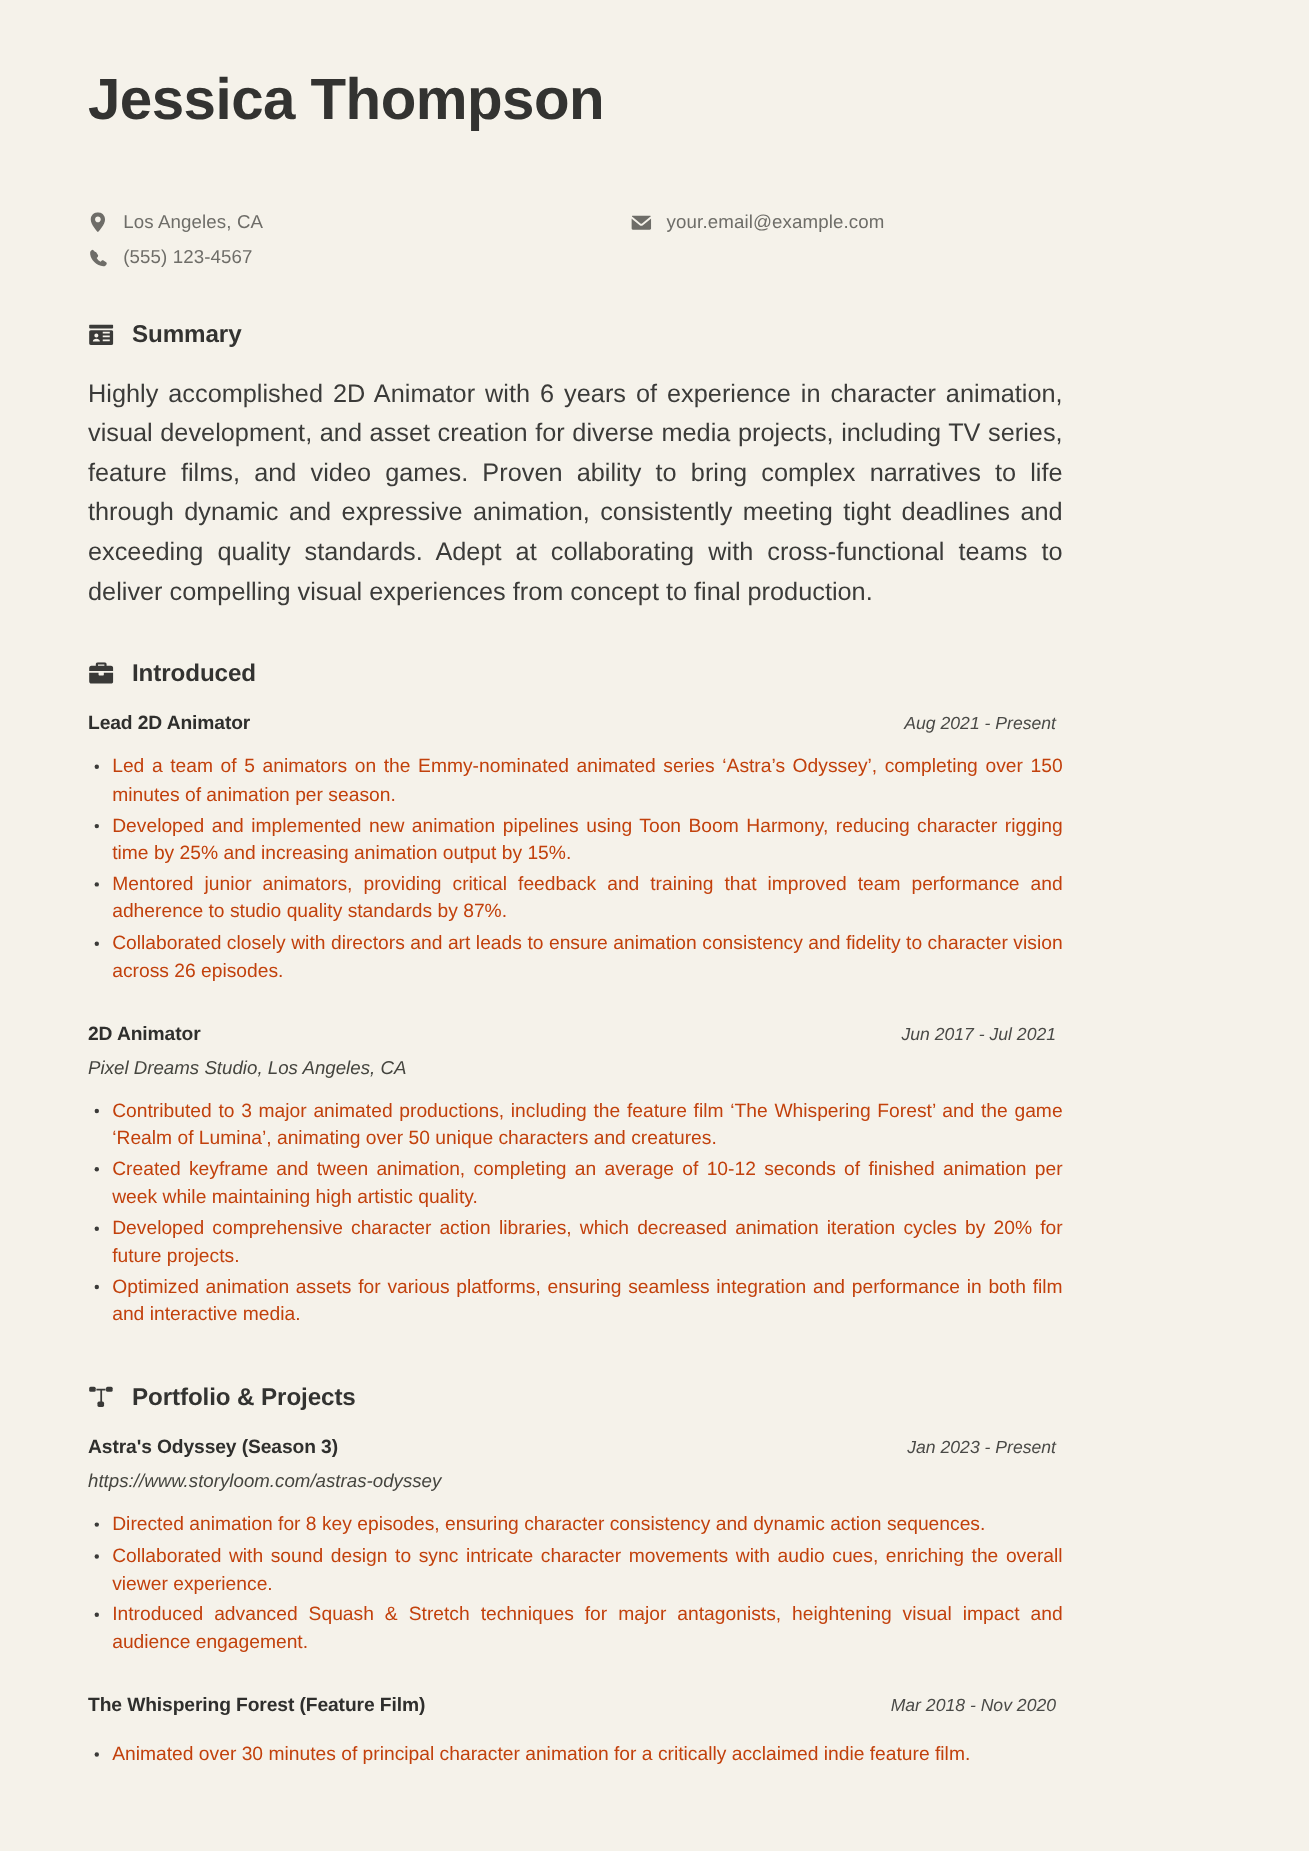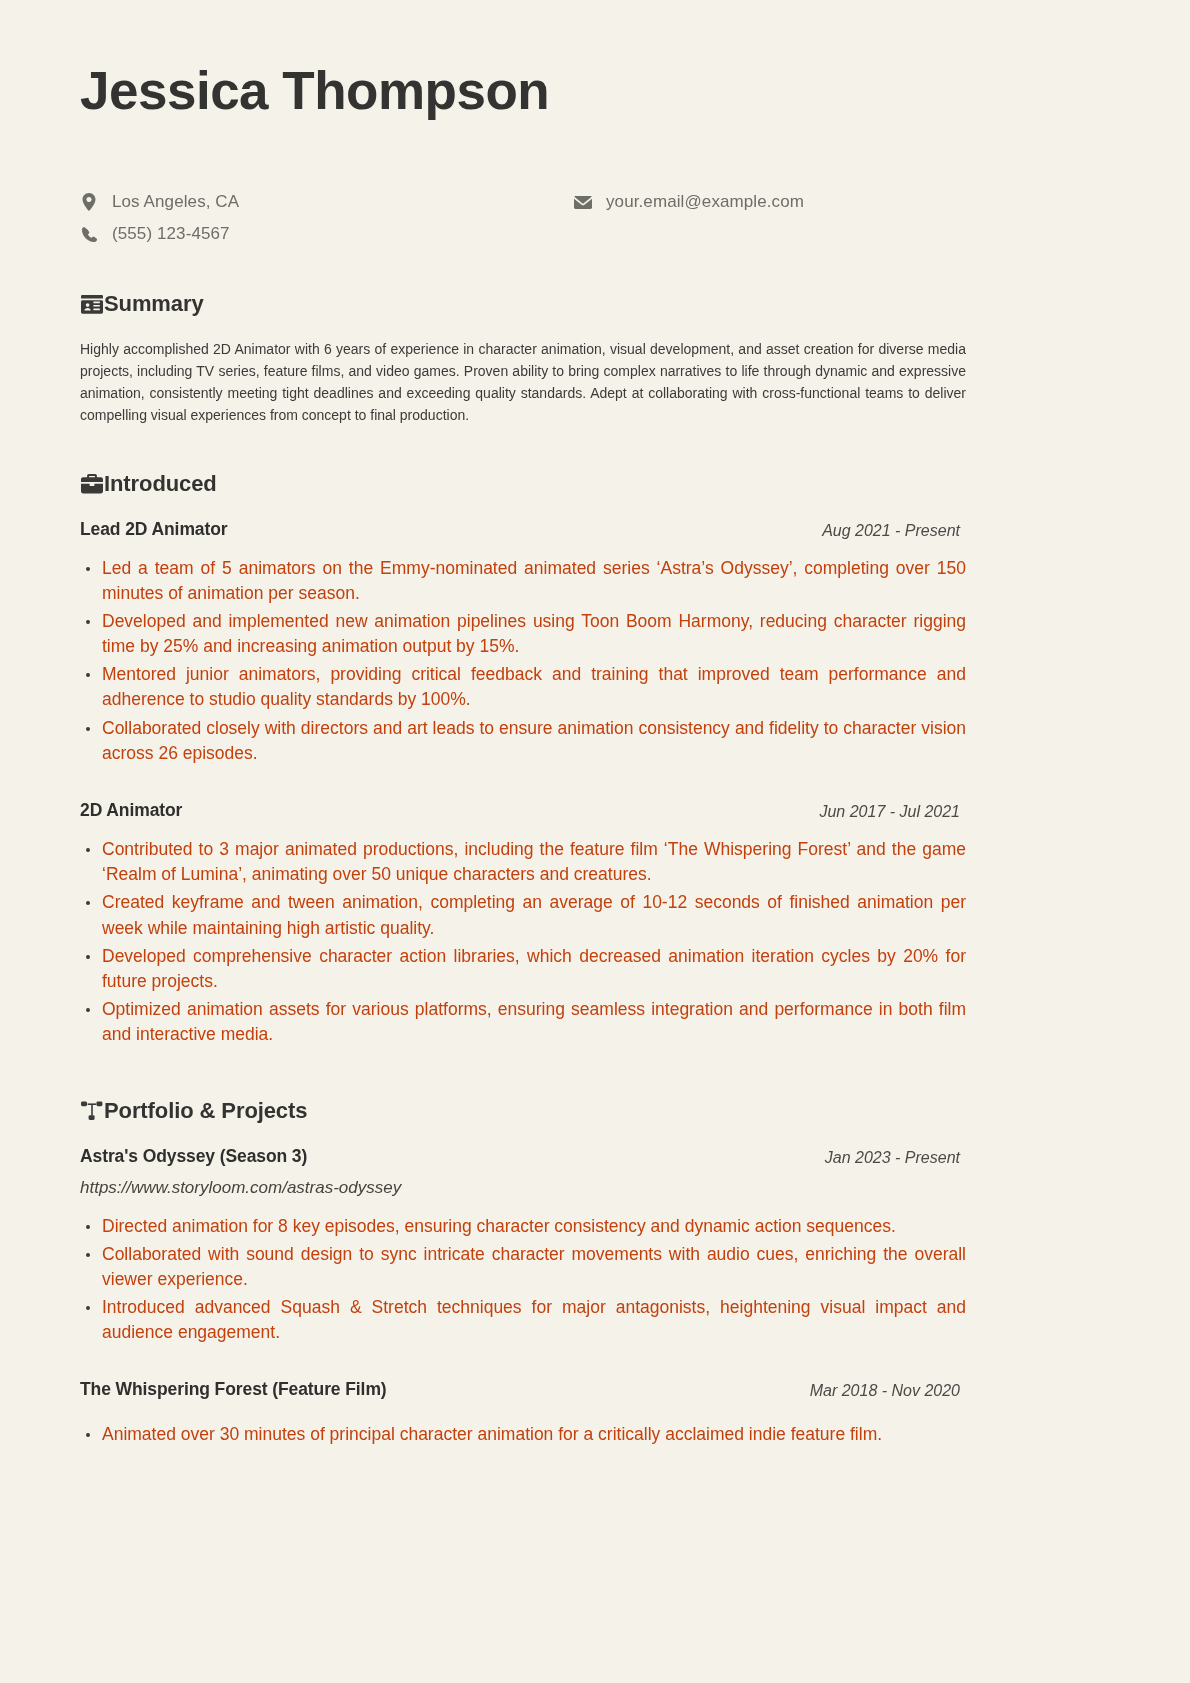--- a/index.html
+++ b/index.html
@@ -61,41 +61,42 @@
     font-size: 17px;
     color: #6e6d68;
     letter-spacing: 0.1px;
   }
 
   
   .section { margin-top: 44px; }
   .section-head {
     display: flex;
     align-items: center;
+    gap: 16px;
     margin-bottom: 22px;
   }
   .section-head .sico {
     width: 24px;
     height: 24px;
     display: inline-flex;
     align-items: center;
     justify-content: center;
     color: #3a3a38;
     flex: 0 0 24px;
   }
   .section-title {
     font-size: 22px;
     font-weight: 700;
     color: #333331;
     letter-spacing: -0.1px;
   }
 
   
   .summary-text {
-    font-size: 14px;
+    font-size: 23px;
     line-height: 1.56;
     color: #3b3b39;
     text-align: justify;
     max-width: 945px;
     hyphens: auto;
   }
 
   
   .entry { margin-top: 4px; }
   .entry + .entry { margin-top: 30px; }
@@ -222,30 +223,31 @@
     <div class="exp-list">
 
       <div class="entry">
         <div class="entry-top">
           <span class="entry-title">Lead 2D Animator</span>
           <span class="entry-date">Aug 2021 - Present</span>
         </div>
         <ul class="bullets">
           <li>Led a team of 5 animators on the Emmy-nominated animated series ‘Astra’s Odyssey’, completing over 150 minutes of animation per season.</li>
           <li>Developed and implemented new animation pipelines using Toon Boom Harmony, reducing character rigging time by 25% and increasing animation output by 15%.</li>
-          <li>Mentored junior animators, providing critical feedback and training that improved team performance and adherence to studio quality standards by 100%.</li>
+          <li>Mentored junior animators, providing critical feedback and training that improved team performance and adherence to studio quality standards by 87%.</li>
           <li>Collaborated closely with directors and art leads to ensure animation consistency and fidelity to character vision across 26 episodes.</li>
         </ul>
       </div>
 
       <div class="entry">
         <div class="entry-top">
           <span class="entry-title">2D Animator</span>
           <span class="entry-date">Jun 2017 - Jul 2021</span>
         </div>
+        <div class="entry-sub">Pixel Dreams Studio, Los Angeles, CA</div>
         <ul class="bullets">
           <li>Contributed to 3 major animated productions, including the feature film ‘The Whispering Forest’ and the game ‘Realm of Lumina’, animating over 50 unique characters and creatures.</li>
           <li>Created keyframe and tween animation, completing an average of 10-12 seconds of finished animation per week while maintaining high artistic quality.</li>
           <li>Developed comprehensive character action libraries, which decreased animation iteration cycles by 20% for future projects.</li>
           <li>Optimized animation assets for various platforms, ensuring seamless integration and performance in both film and interactive media.</li>
         </ul>
       </div>
 
     </div>
   </div>

